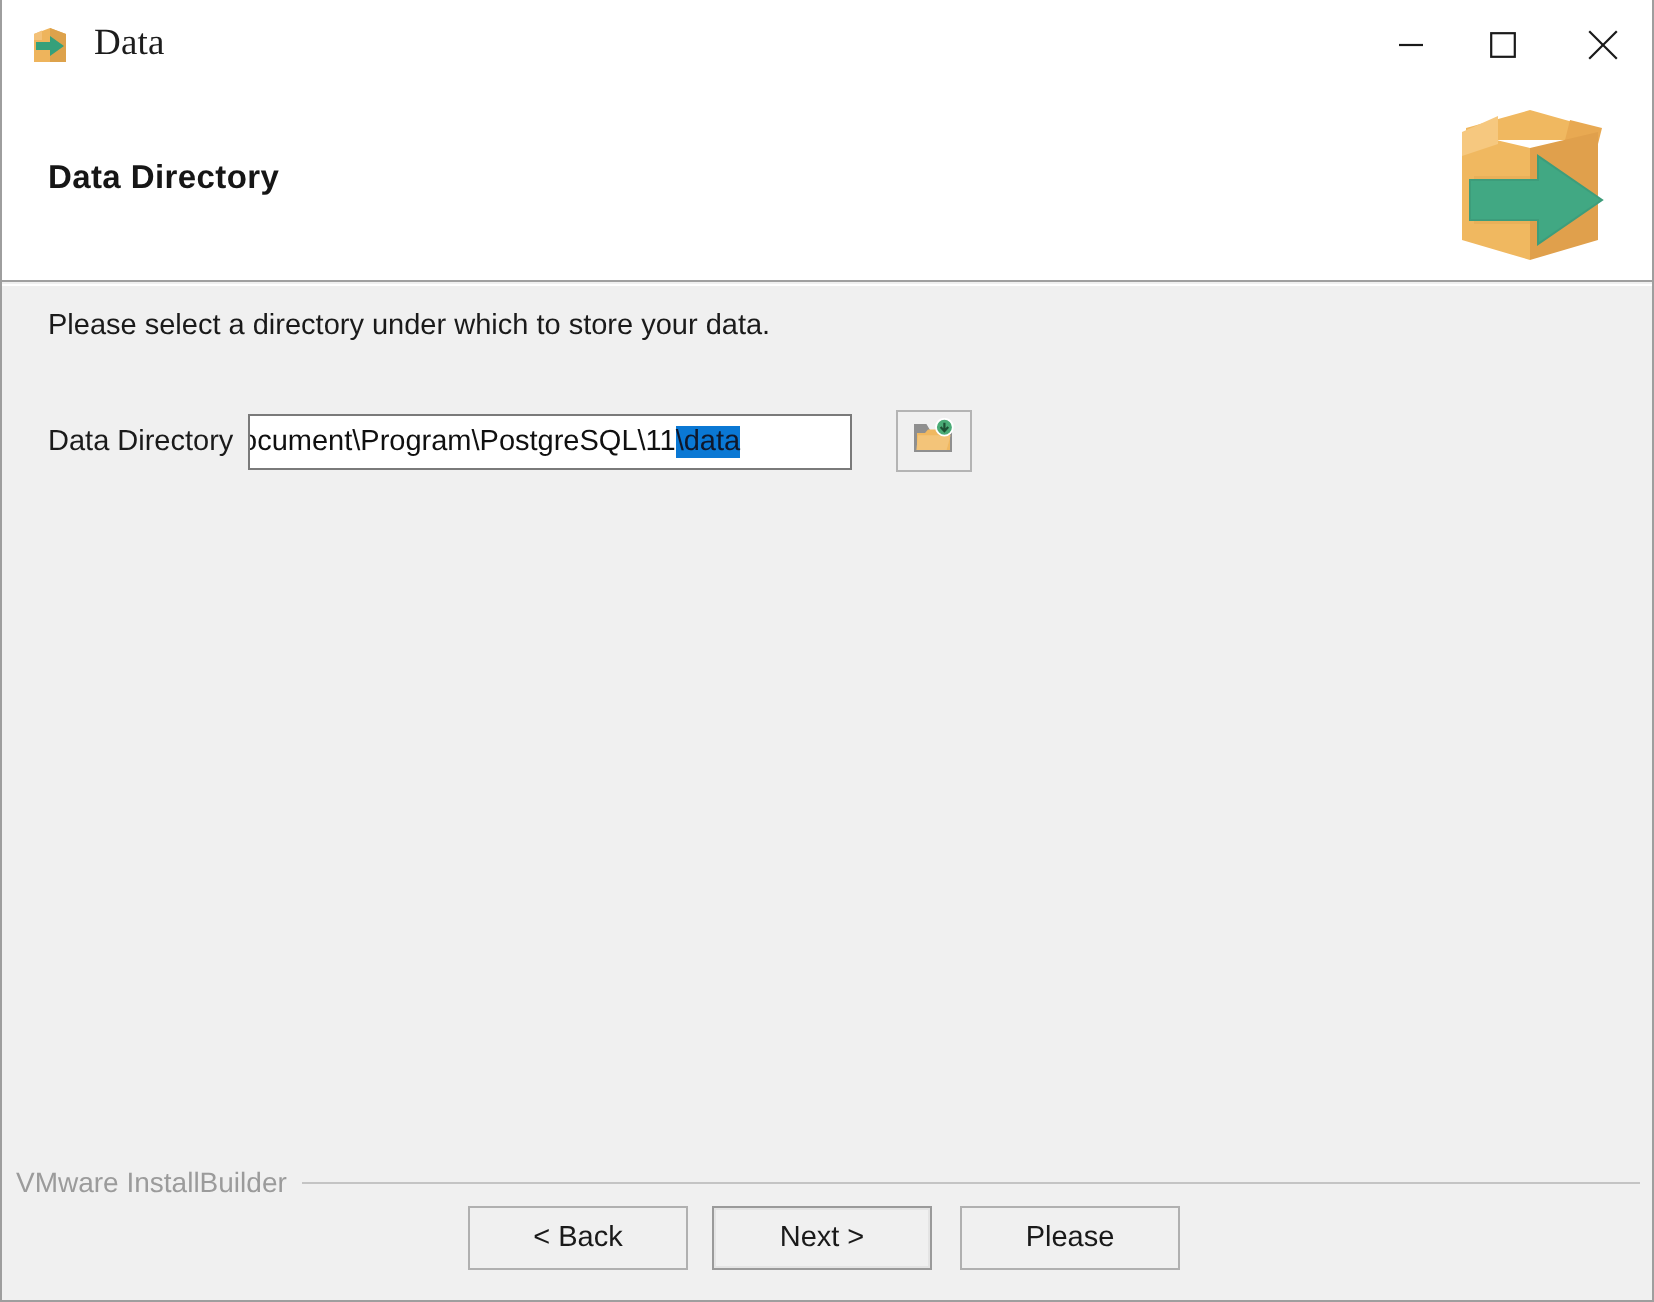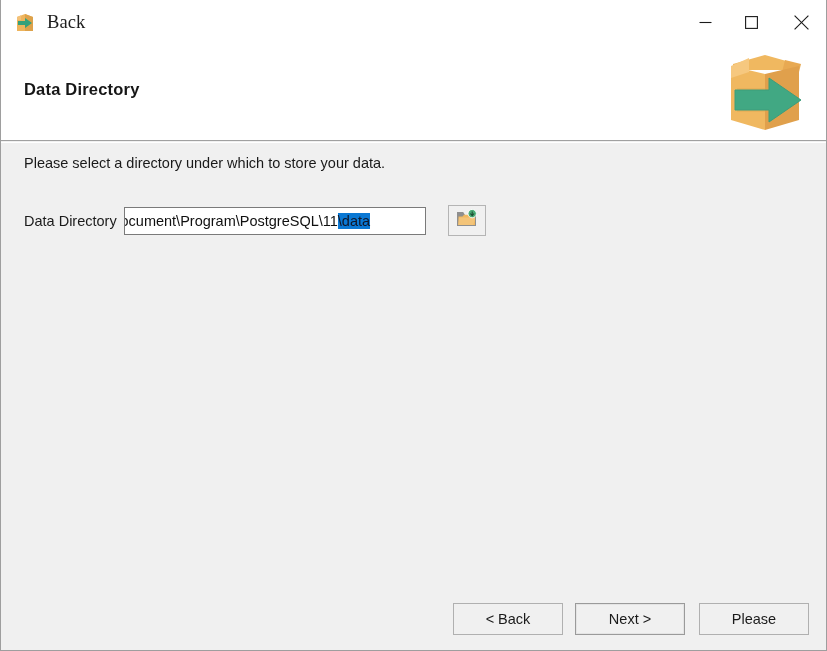--- a/index.html
+++ b/index.html
@@ -194,21 +194,21 @@
     height: 1px;
     background: #c4c4c4;
   }
 
   #buttons {
     position: absolute;
     left: 0;
     top: 460px;
     width: 827px;
     display: flex;
-    justify-content: flex-end;
+    justify-content: center;
     padding-right: 19px;
     box-sizing: border-box;
   }
   .dlg-btn {
     width: 110px;
     height: 32px;
     margin-left: 14px;
     background: #f0f0f0;
     border: 1px solid #b0b0b0;
     box-sizing: border-box;
@@ -233,21 +233,21 @@
   <div id="titlebar">
     <div id="titlebar-left">
       <span class="title-icon">
         <svg width="22" height="22" viewBox="0 0 22 22">
           <path d="M3 5 L11 2 L19 5 L19 19 L3 19 Z" fill="#eeb45c"></path>
           <path d="M11 2 L19 5 L19 19 L11 19 Z" fill="#dda24b"></path>
           <path d="M3 5 L7 3.2 L7 8 L3 8 Z" fill="#f3c178"></path>
           <path d="M4 9 L11 9 L11 6 L18 11 L11 16 L11 13 L4 13 Z" fill="#35a07a"></path>
         </svg>
       </span>
-      <span class="title-text">Back</span>
+      <span class="title-text">Data</span>
     </div>
     <div id="window-controls">
       <button class="win-btn">
         <svg width="13" height="13" viewBox="0 0 13 13">
           <line x1="0.5" y1="6.5" x2="12.5" y2="6.5" stroke="#1a1a1a" stroke-width="1.1"></line>
         </svg>
       </button>
       <button class="win-btn">
         <svg width="13" height="13" viewBox="0 0 13 13">
           <rect x="0.6" y="0.6" width="11.8" height="11.8" fill="none" stroke="#1a1a1a" stroke-width="1.1"></rect>
@@ -301,20 +301,24 @@
             <path d="M2.5 7.5 L6.5 7.5 L8 5.8 L19 5.8 L19 16 L2.5 16 Z" fill="#f0b860"></path>
             <path d="M3 8.6 L19.3 8.6 L17.3 16 L2.2 16 Z" fill="#f3c479"></path>
             <circle cx="16.2" cy="4.6" r="4.2" fill="#4aab76"></circle>
             <circle cx="16.2" cy="4.6" r="4.2" fill="none" stroke="#ffffff" stroke-width="0.9"></circle>
             <path d="M16.2 2.4 L16.2 6.2 M14.3 4.5 L16.2 6.6 L18.1 4.5" fill="none" stroke="#1d4f33" stroke-width="1.1"></path>
           </svg>
         </span>
       </button>
     </div>
 
+    <div id="footer-label-row">
+      <span id="footer-brand">VMware InstallBuilder</span>
+      <span id="footer-rule"></span>
+    </div>
 
     <div id="buttons">
       <button class="dlg-btn">&lt; Back</button>
       <button class="dlg-btn default">Next &gt;</button>
       <button class="dlg-btn">Please</button>
     </div>
 
   </div>
 </div>
 

